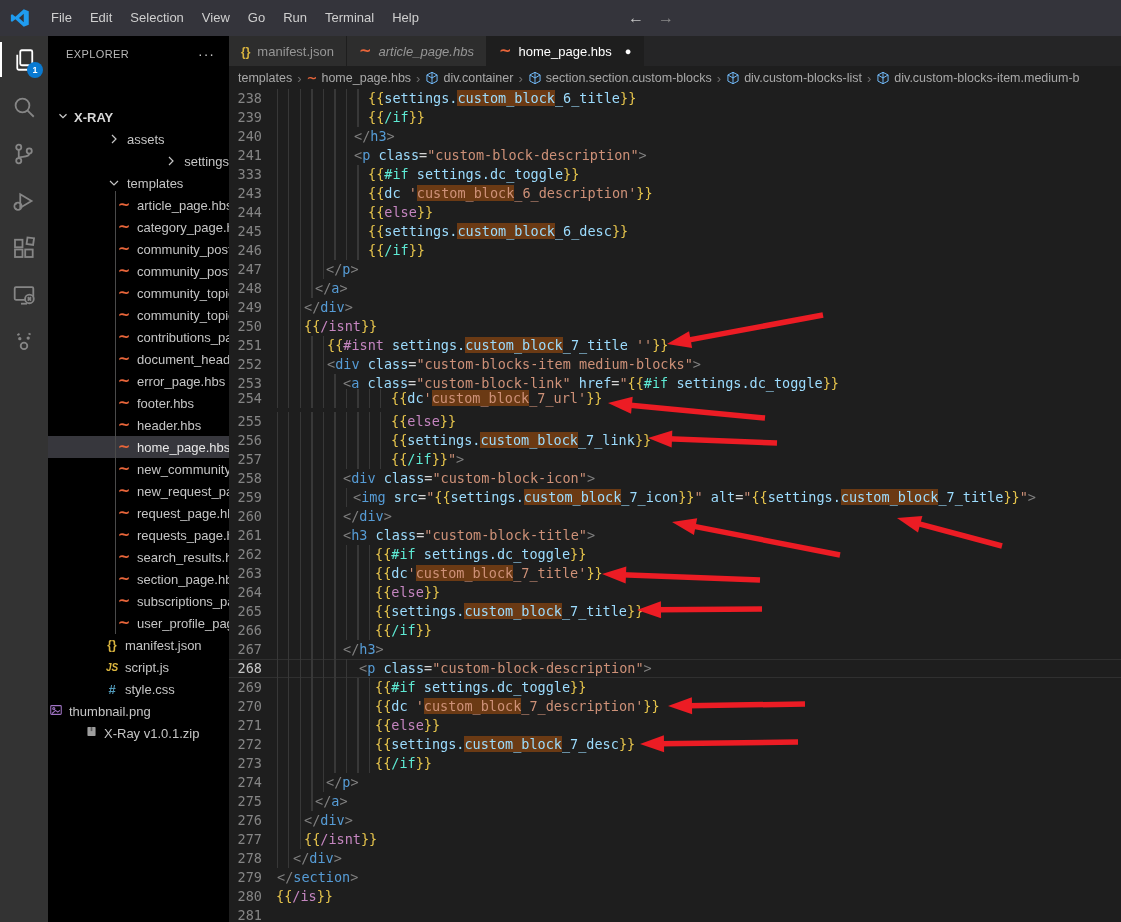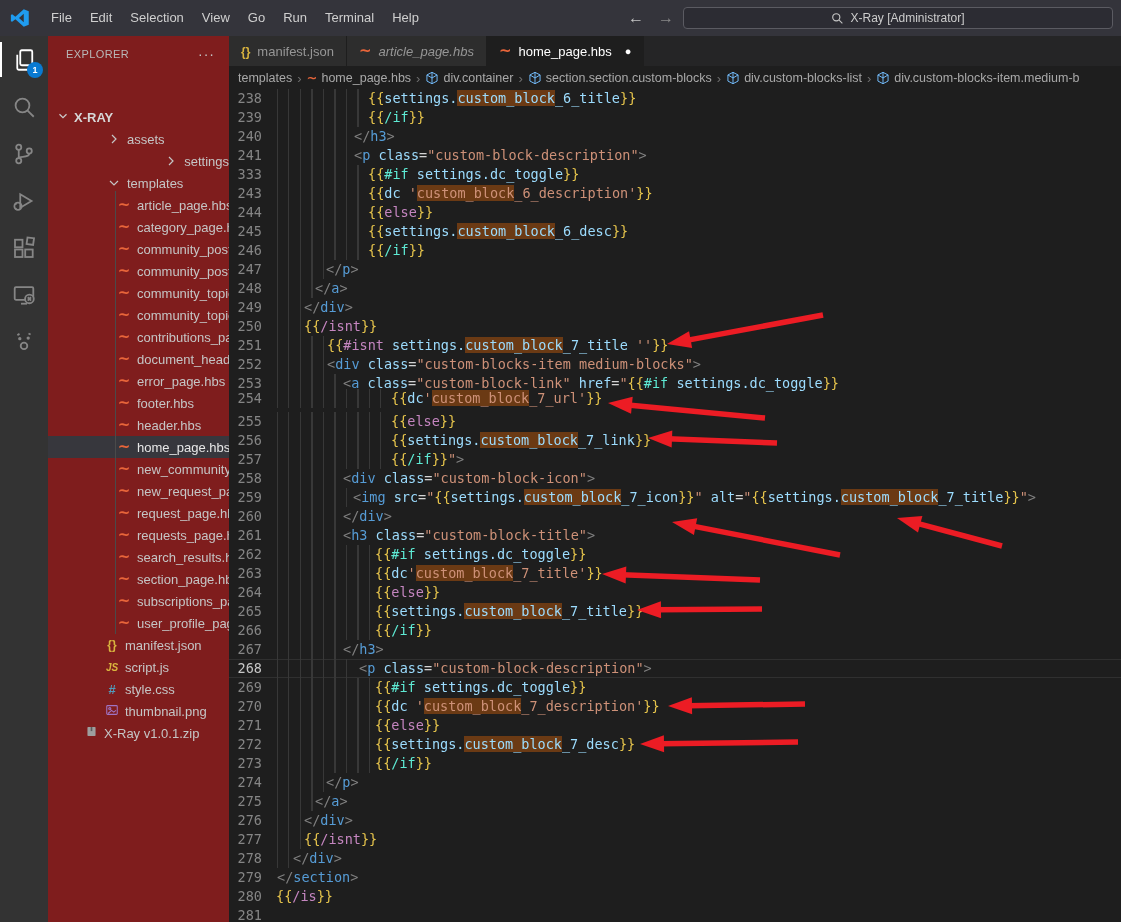--- a/index.html
+++ b/index.html
@@ -23,21 +23,21 @@
     font-size:12px; color:#cccccc; }
   
   #activitybar { position:absolute; left:0; top:36px; width:48px; height:886px; background:#333333; }
   .act-item { position:relative; width:48px; height:47px; display:flex; align-items:center; justify-content:center; color:#868686; }
   .act-item.active { color:#ffffff; }
   .act-item.active::before { content:""; position:absolute; left:0; top:6px; bottom:6px; width:2px; background:#ffffff; }
   .act-item svg { width:24px; height:24px; }
   .badge { position:absolute; right:5px; bottom:5px; width:16px; height:16px; border-radius:50%;
     background:#0a7ad1; color:#fff; font-size:9px; font-weight:bold; display:flex; align-items:center; justify-content:center; }
   
-  #sidebar { position:absolute; left:48px; top:36px; width:181px; height:886px; background:#7f1d1d; overflow:hidden; }
+  #sidebar { position:absolute; left:48px; top:36px; width:181px; height:886px; background:#000000; overflow:hidden; }
   #sidebar-header { height:35px; display:flex; align-items:center; padding-left:18px;
     font-size:11px; letter-spacing:.4px; color:#b8b8b8; }
   #sidebar-actions { margin-left:auto; margin-right:14px; font-size:14px; color:#c5c5c5; letter-spacing:1px; }
   #root-row { position:absolute; left:0; top:70px; width:181px; height:22px; display:flex; align-items:center;
     font-size:13px; font-weight:bold; color:#d7d7d7; }
   #root-row .tw { margin-left:8px; margin-right:4px; }
   .tw svg { width:14px; height:14px; }
   #tree { position:absolute; left:0; top:92px; width:181px; }
   .tree-row { position:absolute; left:0; width:181px; height:22px; display:flex; align-items:center;
     font-size:13px; color:#c5c5c5; white-space:nowrap; overflow:hidden; cursor:pointer; }
@@ -101,27 +101,20 @@
         <div class="menu-item">View</div>
         <div class="menu-item">Go</div>
         <div class="menu-item">Run</div>
         <div class="menu-item">Terminal</div>
         <div class="menu-item">Help</div>
       </div>
     <div id="nav-arrows">
       <span class="bck">←</span>
       <span class="fwd">→</span>
     </div>
-    <div id="search-box">
-      <svg width="13" height="13" viewBox="0 0 16 16">
-        <circle cx="6.5" cy="6.5" r="4.4" fill="none" stroke="#c5c5c5" stroke-width="1.4"></circle>
-        <line x1="10" y1="10" x2="14" y2="14" stroke="#c5c5c5" stroke-width="1.4"></line>
-      </svg>
-      <span>X-Ray [Administrator]</span>
-    </div>
   </div>
 
   <div id="activitybar">
       <div class="act-item active">
         <svg viewBox="0 0 16 16" width="16" height="16" fill="none" stroke="currentColor" stroke-width="1.2">
           <rect x="5.5" y="1.5" width="8" height="10" rx="1"></rect>
           <path d="M3.5 4.5 v9 a1 1 0 0 0 1 1 h7"></path>
         </svg>
         <div class="badge">1</div>
       </div>
@@ -341,21 +334,21 @@
             <span class="js-glyph">JS</span>
           </span>
           <span>script.js</span>
         </div>
         <div class="tree-row" style="top: 550px; padding-left: 56px;">
           <span class="fi">
             <span class="css-glyph">#</span>
           </span>
           <span>style.css</span>
         </div>
-        <div class="tree-row" style="top: 572px; padding-left: 56px;">
+        <div class="tree-row" style="top: 572px; ">
           <span class="fi">
             <span><svg viewBox="0 0 16 16" width="14" height="14" fill="none" stroke="#a074c4" stroke-width="1.2">
                 <rect x="2" y="3" width="12" height="10" rx="1"></rect>
                 <circle cx="5.5" cy="6.5" r="1.2"></circle>
                 <path d="M3.5 12 L7.5 8.5 L10 10.5 L12.5 8.5"></path>
               </svg></span>
           </span>
           <span>thumbnail.png</span>
         </div>
         <div class="tree-row" style="top: 594px; padding-left: 35px;">

